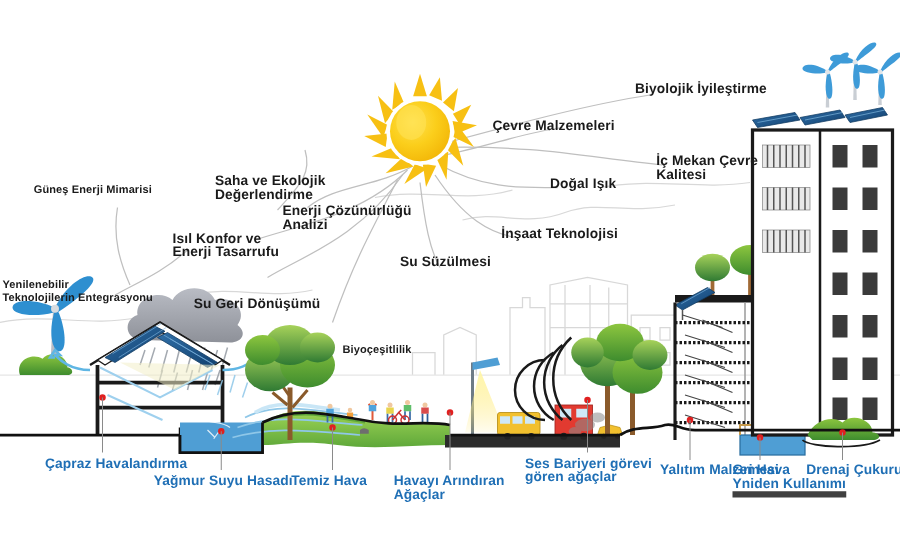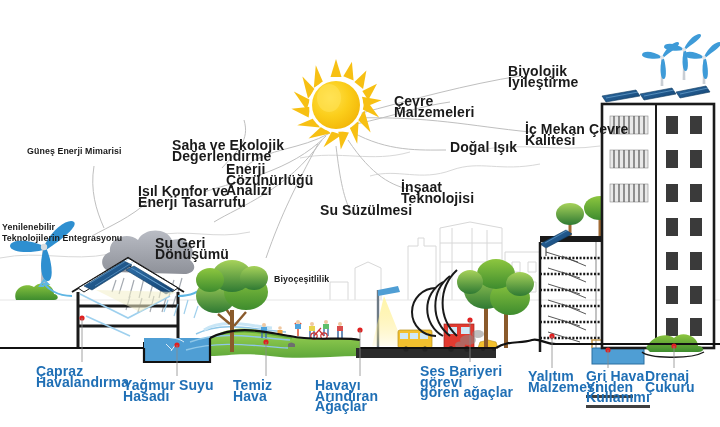--- a/index.html
+++ b/index.html
@@ -1,25 +1,25 @@
 <!DOCTYPE html>
 <html><head>
 <meta charset="utf-8">
 <style>
   html,body{margin:0;padding:0;background:#ffffff;}
   body{font-family:"Liberation Sans",sans-serif;}
   #stage{position:relative;width:720px;height:427px;background:#ffffff;overflow:hidden;}
 
   
-  .lbl{position:absolute;color:#1a1a1a;font-size:14px;line-height:10.5px;
+  .lbl{position:absolute;color:#1a1a1a;font-size:11px;line-height:10.5px;
        font-family:"Liberation Sans",sans-serif;font-weight:600;letter-spacing:.1px;
        white-space:pre-line;}
   .lbl.bold{font-weight:700;font-size:8.8px;}
   .lbl.blue{color:#1f6fb5;font-weight:700;text-align:left;}
-  .lbl.blue .ul{border-bottom:3px solid #404040;}
+  .lbl.blue .ul{border-bottom:5px solid #404040;}
 
   
   #scene{position:absolute;left:0;top:0;width:720px;height:427px;}
 
   .leader{stroke:#bfbfbf;stroke-width:1;fill:none;}
   .pin{fill:#e02020;}
   .pinline{stroke:#8a8a8a;stroke-width:.8;}
   .skyline{stroke:#d8d8d8;stroke-width:1;fill:none;}
   .ground{stroke:#111;stroke-width:2.2;fill:none;}
 </style>
@@ -499,21 +499,21 @@
   </svg>
 
   <div id="upper-labels">
       <div class="lbl bold" style="left: 27px; top: 146px; width: 120px;">Güneş Enerji Mimarisi</div>
       <div class="lbl" style="left: 172px; top: 100px; width: 120px; margin-top: 40px;">Saha ve Ekolojik
 Değerlendirme</div>
       <div class="lbl" style="left: 394px; top: 96px; width: 110px;">Çevre Malzemeleri</div>
       <div class="lbl" style="left: 508px; top: 66px; width: 120px;">Biyolojik İyileştirme</div>
       <div class="lbl" style="left: 525px; top: 124px; width: 110px;">İç Mekan Çevre
 Kalitesi</div>
-      <div class="lbl" style="left: 440px; top: 142px; width: 80px; margin-left: 10px;">Doğal Işık</div>
+      <div class="lbl" style="left: 440px; top: 142px; width: 80px;">Doğal Işık</div>
       <div class="lbl" style="left: 401px; top: 182px; width: 110px;">İnşaat Teknolojisi</div>
       <div class="lbl" style="left: 226px; top: 164px; width: 112px;">Enerji Çözünürlüğü
 Analizi</div>
       <div class="lbl" style="left: 138px; top: 186px; width: 110px;">Isıl Konfor ve
 Enerji Tasarrufu</div>
       <div class="lbl" style="left: 155px; top: 218px; width: 120px; margin-top: 20px;">Su Geri Dönüşümü</div>
       <div class="lbl" style="left: 320px; top: 205px; width: 100px;">Su Süzülmesi</div>
       <div class="lbl bold" style="left: 2px; top: 222px; width: 150px;">Yenilenebilir
 Teknolojilerin Entegrasyonu</div>
       <div class="lbl bold" style="left: 274px; top: 274px; width: 90px;">Biyoçeşitlilik</div>

